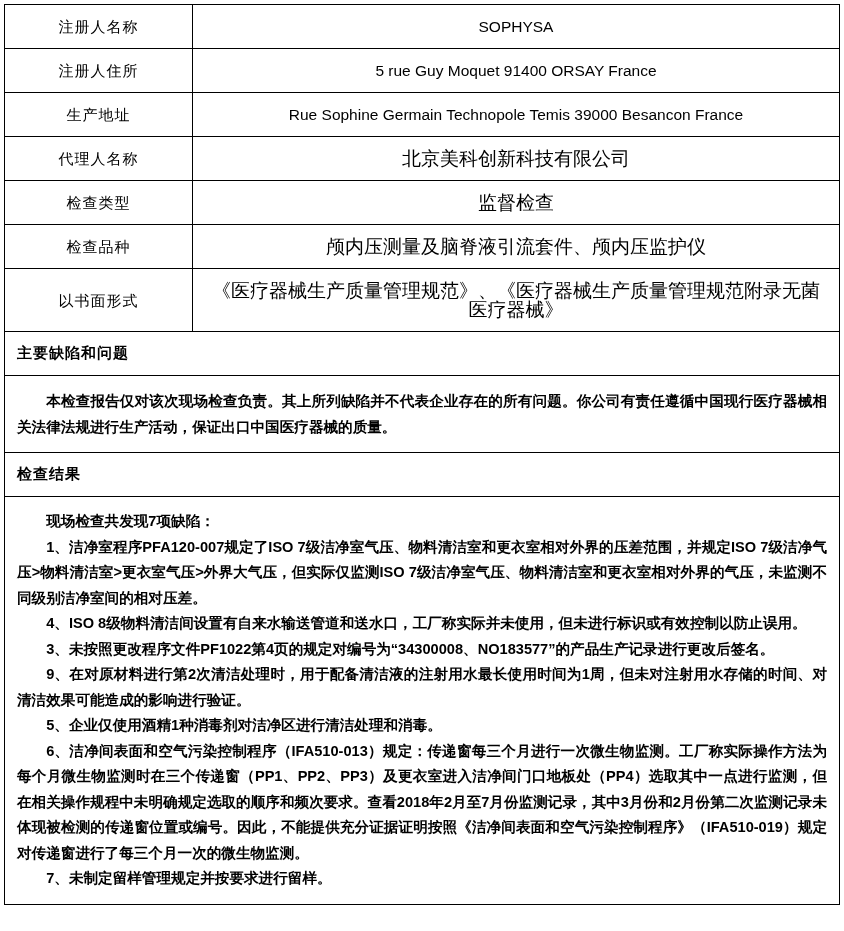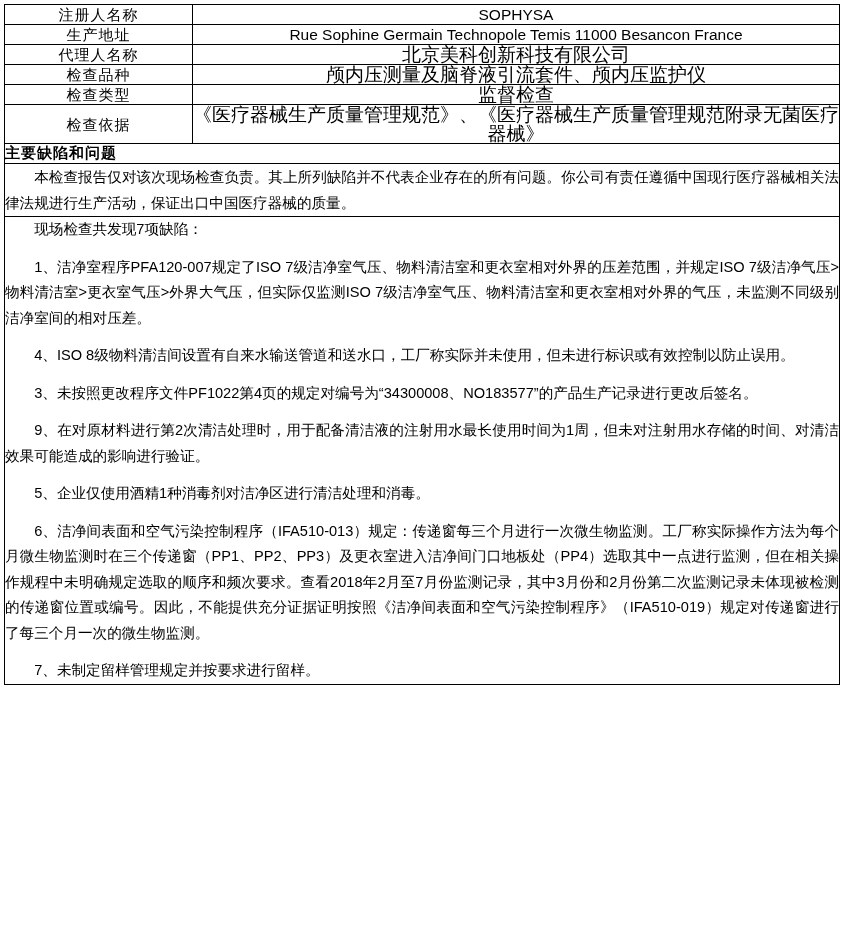--- a/index.html
+++ b/index.html
@@ -22,21 +22,21 @@
   }
   table.doc {
     width: 836px;
     border-collapse: collapse;
     table-layout: fixed;
     margin: 0 auto;
   }
   table.doc td {
     border: 1px solid #000000;
     vertical-align: middle;
-    padding: 0;
+    padding: 12px;
   }
   .label-cell {
     width: 188px;
     text-align: center;
     font-size: 15px;
     line-height: 19px;
     padding: 6px 4px;
     letter-spacing: 1px;
   }
   .value-cell {
@@ -53,27 +53,28 @@
     font-weight: bold;
     font-size: 15px;
     padding: 7px 4px 6px 4px;
     letter-spacing: 1px;
   }
   .body-cell {
     padding: 8px 14px 10px 14px;
     font-size: 14.6px;
     line-height: 26px;
     text-align: justify;
+    font-weight: bold;
   }
   .body-cell p {
     margin: 0;
     text-indent: 2em;
   }
   .body-cell p + p {
-    margin-top: 12px;
+    margin-top: 0;
   }
   .findings p {
     text-indent: 2em;
   }
   .findings p.lead {
     text-indent: 2em;
   }
   .tight {
     line-height: 25.5px;
   }
@@ -86,46 +87,53 @@
     <colgroup>
       <col style="width:188px">
       <col>
     </colgroup>
     <tbody>
       <tr>
         <td class="label-cell">注册人名称</td>
         <td class="value-cell latin">SOPHYSA</td>
       </tr>
       <tr>
+        <td class="label-cell">注册人住所</td>
+        <td class="value-cell latin">5 rue Guy Moquet 91400 ORSAY France</td>
+      </tr>
+      <tr>
         <td class="label-cell">生产地址</td>
-        <td class="value-cell latin">Rue Sophine Germain Technopole Temis 11000 Besancon France</td>
+        <td class="value-cell latin">Rue Sophine Germain Technopole Temis 39000 Besancon France</td>
       </tr>
       <tr>
         <td class="label-cell">代理人名称</td>
         <td class="value-cell">北京美科创新科技有限公司</td>
       </tr>
       <tr>
+        <td class="label-cell">检查类型</td>
+        <td class="value-cell">监督检查</td>
+      </tr>
+      <tr>
         <td class="label-cell">检查品种</td>
         <td class="value-cell">颅内压测量及脑脊液引流套件、颅内压监护仪</td>
       </tr>
       <tr>
-        <td class="label-cell">检查类型</td>
-        <td class="value-cell">监督检查</td>
-      </tr>
-      <tr>
-        <td class="label-cell">检查依据</td>
+        <td class="label-cell">以书面形式</td>
         <td class="value-cell">《医疗器械生产质量管理规范》、《医疗器械生产质量管理规范附录无菌医疗器械》</td>
       </tr>
       <tr>
         <td class="section-head" colspan="2">主要缺陷和问题</td>
       </tr>
       <tr>
         <td class="body-cell" colspan="2">
           <p>本检查报告仅对该次现场检查负责。其上所列缺陷并不代表企业存在的所有问题。你公司有责任遵循中国现行医疗器械相关法律法规进行生产活动，保证出口中国医疗器械的质量。</p>
         </td>
+      </tr>
+      <tr>
+        <td class="section-head" colspan="2">检查结果</td>
       </tr>
       <tr>
         <td class="body-cell findings tight" colspan="2">
           <p class="lead">现场检查共发现7项缺陷：</p>
           <p>1、洁净室程序PFA120-007规定了ISO 7级洁净室气压、物料清洁室和更衣室相对外界的压差范围，并规定ISO 7级洁净气压&gt;物料清洁室&gt;更衣室气压&gt;外界大气压，但实际仅监测ISO 7级洁净室气压、物料清洁室和更衣室相对外界的气压，未监测不同级别洁净室间的相对压差。</p>
           <p>4、ISO 8级物料清洁间设置有自来水输送管道和送水口，工厂称实际并未使用，但未进行标识或有效控制以防止误用。</p>
           <p>3、未按照更改程序文件PF1022第4页的规定对编号为“34300008、NO183577”的产品生产记录进行更改后签名。</p>
           <p>9、在对原材料进行第2次清洁处理时，用于配备清洁液的注射用水最长使用时间为1周，但未对注射用水存储的时间、对清洁效果可能造成的影响进行验证。</p>
           <p>5、企业仅使用酒精1种消毒剂对洁净区进行清洁处理和消毒。</p>
           <p>6、洁净间表面和空气污染控制程序（IFA510-013）规定：传递窗每三个月进行一次微生物监测。工厂称实际操作方法为每个月微生物监测时在三个传递窗（PP1、PP2、PP3）及更衣室进入洁净间门口地板处（PP4）选取其中一点进行监测，但在相关操作规程中未明确规定选取的顺序和频次要求。查看2018年2月至7月份监测记录，其中3月份和2月份第二次监测记录未体现被检测的传递窗位置或编号。因此，不能提供充分证据证明按照《洁净间表面和空气污染控制程序》（IFA510-019）规定对传递窗进行了每三个月一次的微生物监测。</p>

